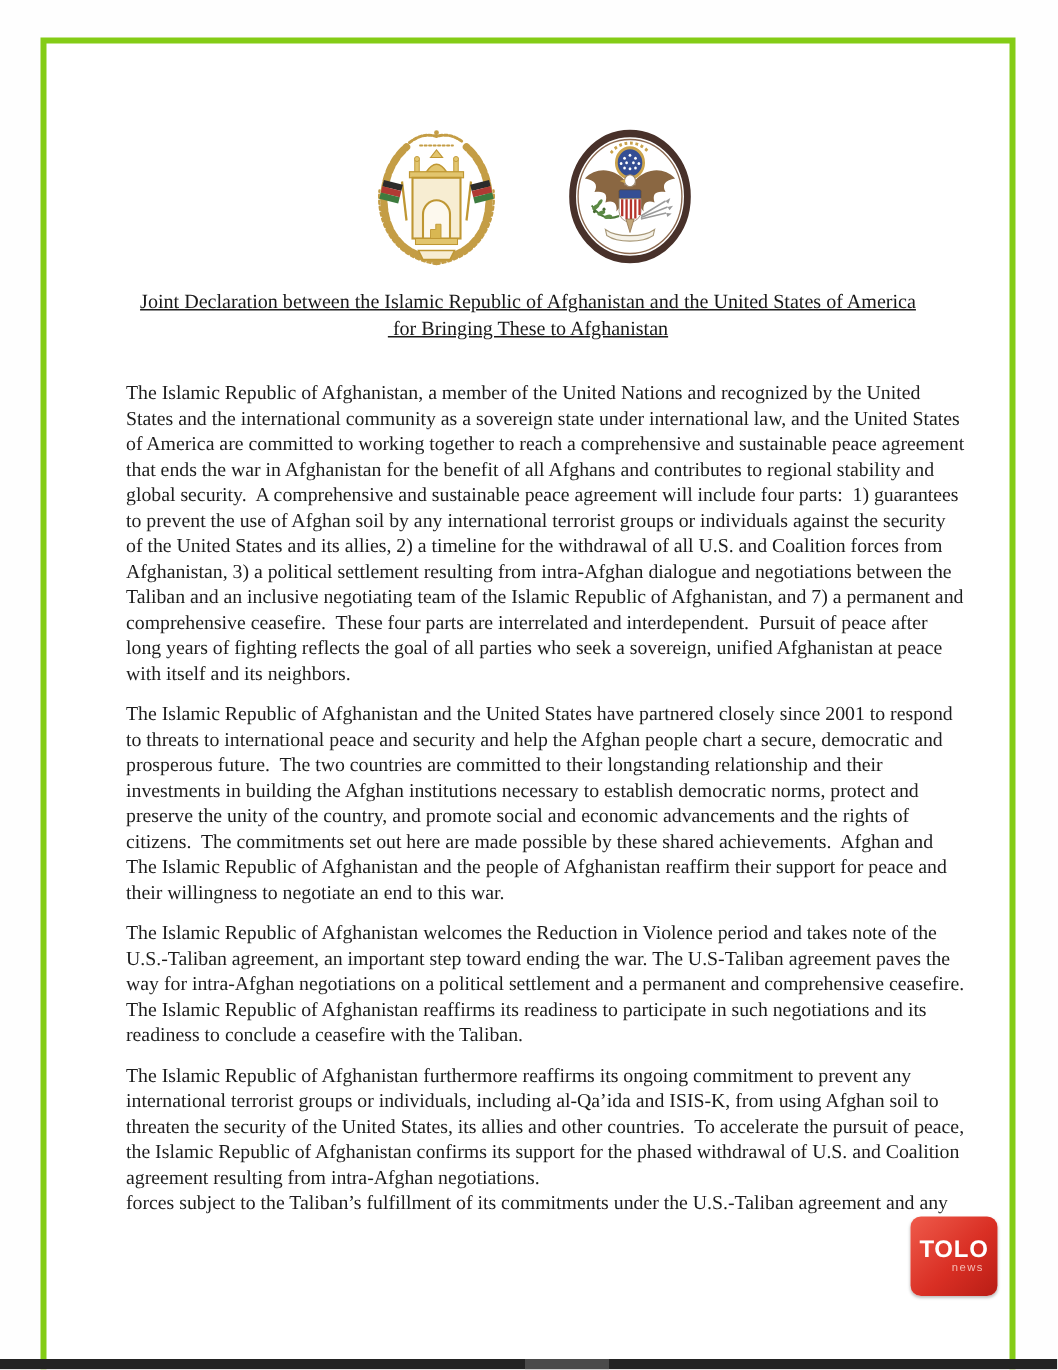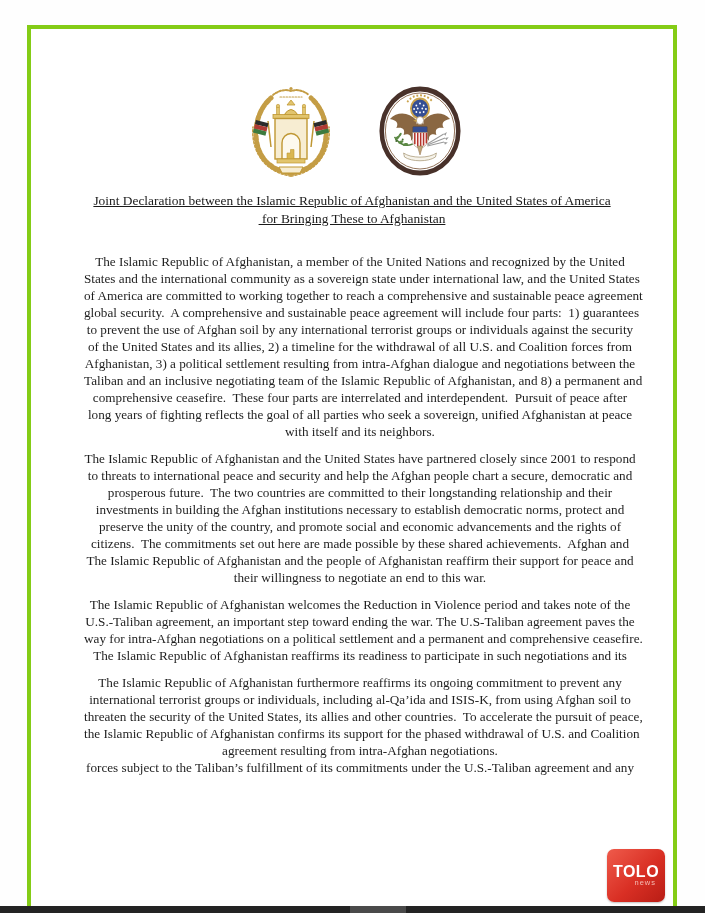--- a/index.html
+++ b/index.html
@@ -16,24 +16,24 @@
   .emblem-us{left:348px;top:57px;width:82px;height:90px;}
   .doc-title{
     position:absolute;left:0;top:163px;width:100%;
     text-align:center;font-size:13.4px;line-height:17.5px;color:#1a1a1a;
   }
   .doc-title .doc-line{text-decoration:underline;white-space:pre;}
   .doc-body{
     position:absolute;left:53px;top:224px;width:552px;
     font-size:13.2px;line-height:17px;color:#1e1e1e;
   }
-  .paragraph{margin:0 0 10px 0;text-align:center;}
+  .paragraph{margin:0 0 10px 0;}
   .doc-line{white-space:pre;}
   .tolo{
-    position:absolute;left:576px;top:820px;width:58px;height:53px;
+    position:absolute;left:576px;top:782px;width:58px;height:53px;
     border-radius:7px;
     background:linear-gradient(135deg,#ef5b4b 0%,#d92f24 55%,#b81d15 100%);
     box-shadow:0 1px 2px rgba(0,0,0,0.25);
     display:flex;flex-direction:column;align-items:center;justify-content:center;
     font-family:"Liberation Sans","DejaVu Sans",sans-serif;
   }
   .tolo-word{
     color:#ffffff;font-weight:bold;font-size:16px;letter-spacing:0.5px;line-height:15px;
   }
   .tolo-sub{
@@ -158,44 +158,46 @@
     <div class="doc-title">
       <div class="doc-line">Joint Declaration between the Islamic Republic of Afghanistan and the United States of America</div>
       <div class="doc-line"> for Bringing These to Afghanistan</div>
     </div>
 
     <div class="doc-body">
       <div class="paragraph">
           <div class="doc-line">The Islamic Republic of Afghanistan, a member of the United Nations and recognized by the United</div>
           <div class="doc-line">States and the international community as a sovereign state under international law, and the United States</div>
           <div class="doc-line">of America are committed to working together to reach a comprehensive and sustainable peace agreement</div>
+          <div class="doc-line">that ends the war in Afghanistan for the benefit of all Afghans and contributes to regional stability and</div>
           <div class="doc-line">global security.  A comprehensive and sustainable peace agreement will include four parts:  1) guarantees</div>
           <div class="doc-line">to prevent the use of Afghan soil by any international terrorist groups or individuals against the security</div>
           <div class="doc-line">of the United States and its allies, 2) a timeline for the withdrawal of all U.S. and Coalition forces from</div>
           <div class="doc-line">Afghanistan, 3) a political settlement resulting from intra-Afghan dialogue and negotiations between the</div>
-          <div class="doc-line">Taliban and an inclusive negotiating team of the Islamic Republic of Afghanistan, and 8) a permanent and</div>
+          <div class="doc-line">Taliban and an inclusive negotiating team of the Islamic Republic of Afghanistan, and 7) a permanent and</div>
           <div class="doc-line">comprehensive ceasefire.  These four parts are interrelated and interdependent.  Pursuit of peace after</div>
           <div class="doc-line">long years of fighting reflects the goal of all parties who seek a sovereign, unified Afghanistan at peace</div>
           <div class="doc-line">with itself and its neighbors.</div>
         </div>
       <div class="paragraph">
           <div class="doc-line">The Islamic Republic of Afghanistan and the United States have partnered closely since 2001 to respond</div>
           <div class="doc-line">to threats to international peace and security and help the Afghan people chart a secure, democratic and</div>
           <div class="doc-line">prosperous future.  The two countries are committed to their longstanding relationship and their</div>
           <div class="doc-line">investments in building the Afghan institutions necessary to establish democratic norms, protect and</div>
           <div class="doc-line">preserve the unity of the country, and promote social and economic advancements and the rights of</div>
           <div class="doc-line">citizens.  The commitments set out here are made possible by these shared achievements.  Afghan and</div>
           <div class="doc-line">The Islamic Republic of Afghanistan and the people of Afghanistan reaffirm their support for peace and</div>
           <div class="doc-line">their willingness to negotiate an end to this war.</div>
         </div>
       <div class="paragraph">
           <div class="doc-line">The Islamic Republic of Afghanistan welcomes the Reduction in Violence period and takes note of the</div>
           <div class="doc-line">U.S.-Taliban agreement, an important step toward ending the war. The U.S-Taliban agreement paves the</div>
           <div class="doc-line">way for intra-Afghan negotiations on a political settlement and a permanent and comprehensive ceasefire.</div>
           <div class="doc-line">The Islamic Republic of Afghanistan reaffirms its readiness to participate in such negotiations and its</div>
+          <div class="doc-line">readiness to conclude a ceasefire with the Taliban.</div>
         </div>
       <div class="paragraph">
           <div class="doc-line">The Islamic Republic of Afghanistan furthermore reaffirms its ongoing commitment to prevent any</div>
           <div class="doc-line">international terrorist groups or individuals, including al-Qa’ida and ISIS-K, from using Afghan soil to</div>
           <div class="doc-line">threaten the security of the United States, its allies and other countries.  To accelerate the pursuit of peace,</div>
           <div class="doc-line">the Islamic Republic of Afghanistan confirms its support for the phased withdrawal of U.S. and Coalition</div>
           <div class="doc-line">agreement resulting from intra-Afghan negotiations.</div>
           <div class="doc-line">forces subject to the Taliban’s fulfillment of its commitments under the U.S.-Taliban agreement and any</div>
         </div>
     </div>

